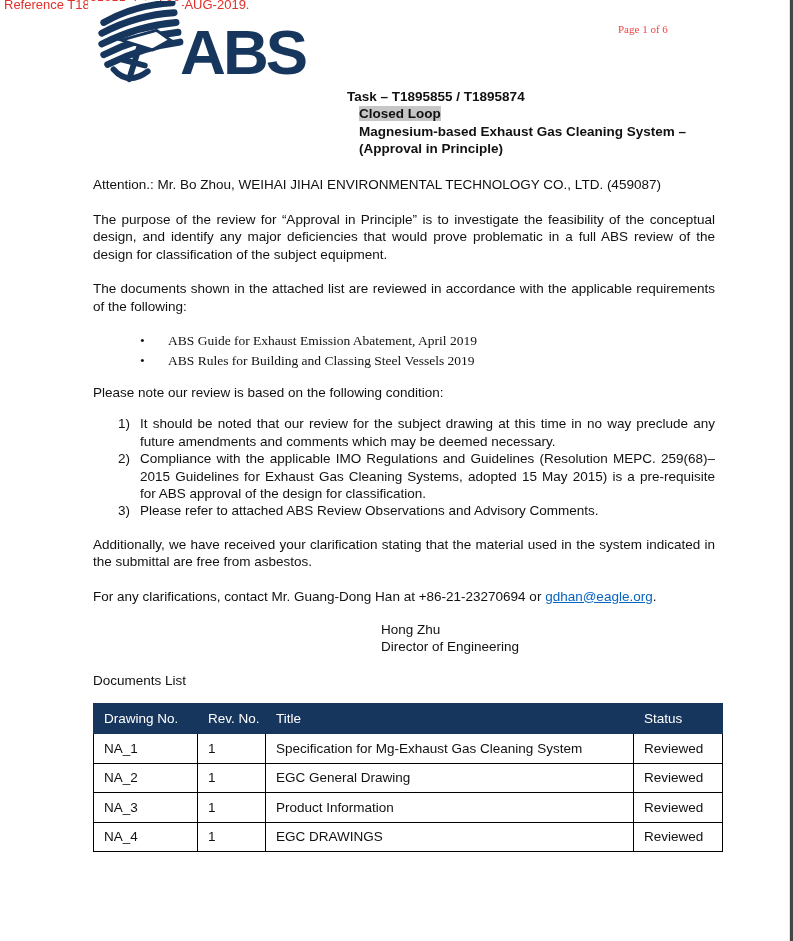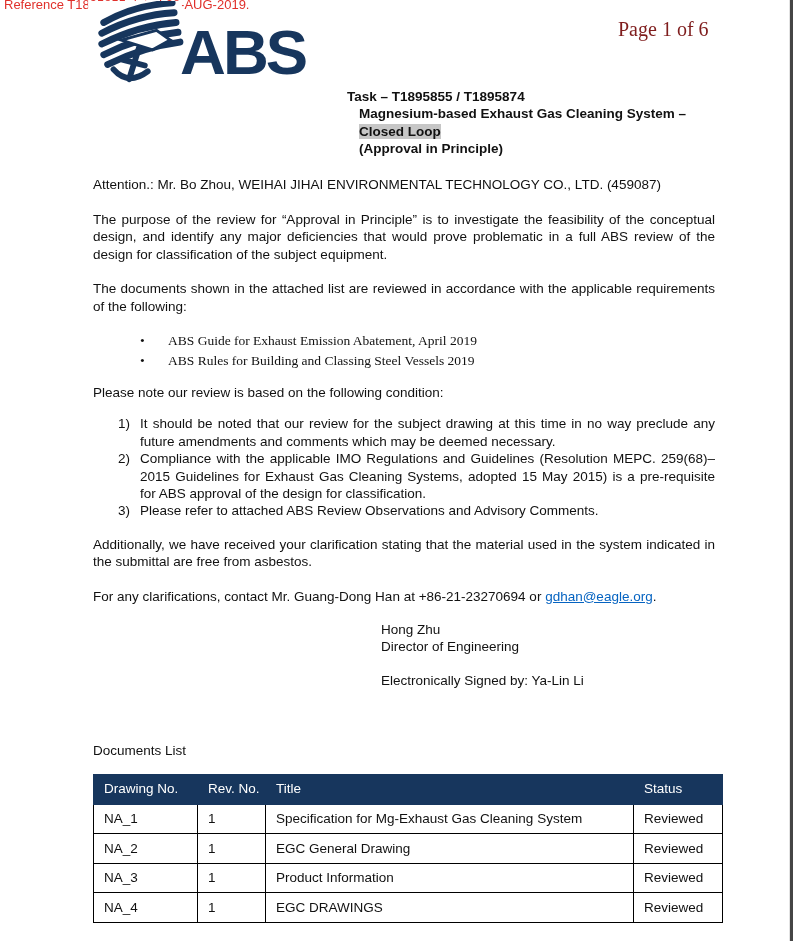--- a/index.html
+++ b/index.html
@@ -13,21 +13,21 @@
     position:absolute; top:0; right:0; width:4px; height:100%;
     background:#454545; border-left:1px solid #e2e2e2;
   }
   .ref-line {
     position:absolute; top:-4px; left:4px; font-size:13px;
     color:#e0302b; white-space:nowrap; z-index:1;
   }
   .logo { position:absolute; left:88px; top:1px; z-index:2; }
   .page-num {
     position:absolute; left:618px; top:21px;
-    font-family:"Liberation Serif", serif; font-size:20px; color:#7f1d1d;
+    font-family:"Liberation Serif", serif; font-size:11px; color:#ef4444;
   }
   .content { position:absolute; left:93px; top:88px; width:622px; }
   .task-block { margin-left:254px; font-weight:bold; margin-bottom:18px; }
   .task-block .task-sub { margin-left:12px; }
   .hl { background:#c6c6c6; }
   .attention { margin-bottom:18px; white-space:nowrap; }
   .para { text-align:justify; }
   .p-purpose { margin-bottom:17px; }
   .p-docs { margin-bottom:16px; }
   .bullet-list { margin-bottom:13px; }
@@ -91,22 +91,22 @@
       <text x="94" y="75" font-size="65" font-weight="bold" fill="#17365d" font-family="'Liberation Sans',sans-serif" letter-spacing="-3">ABS</text>
     </svg>
   </div>
 
   <div class="page-num">Page 1 of 6</div>
 
   <div class="content">
 
     <div class="task-block">
       <div>Task – T1895855 / T1895874</div>
+      <div class="task-sub"><span class="hl">Closed Loop</span></div>
       <div class="task-sub">Magnesium-based Exhaust Gas Cleaning System –</div>
-      <div class="task-sub"><span class="hl">Closed Loop</span></div>
       <div class="task-sub">(Approval in Principle)</div>
     </div>
 
     <div class="attention">Attention.: Mr. Bo Zhou, WEIHAI JIHAI ENVIRONMENTAL TECHNOLOGY CO., LTD. (459087)</div>
 
     <div class="para p-purpose">The purpose of the review for “Approval in Principle” is to investigate the feasibility of the conceptual design, and identify any major deficiencies that would prove problematic in a full ABS review of the design for classification of the subject equipment.</div>
 
     <div class="para p-docs">The documents shown in the attached list are reviewed in accordance with the applicable requirements of the following:</div>
 
     <div class="bullet-list">
@@ -131,21 +131,20 @@
       </div>
     </div>
 
     <div class="para p-add">Additionally, we have received your clarification stating that the material used in the system indicated in the submittal are free from asbestos.</div>
 
     <div class="p-contact"><span>For any clarifications, contact Mr. Guang-Dong Han at +86-21-23270694 or </span><a class="mail" href="#">gdhan@eagle.org</a><span>.</span></div>
 
     <div class="sig">
       <div>Hong Zhu</div>
       <div class="sig-title">Director of Engineering</div>
-      <div class="sig-esign">Electronically Signed by: Ya-Lin Li</div>
     </div>
 
     <div class="docs-heading">Documents List</div>
 
     <table class="docs">
       <colgroup>
           <col class="c1">
           <col class="c2">
           <col class="c3">
           <col class="c4">

